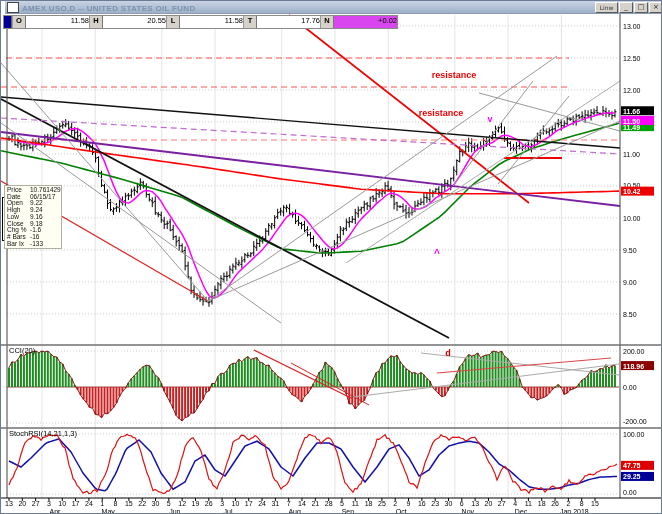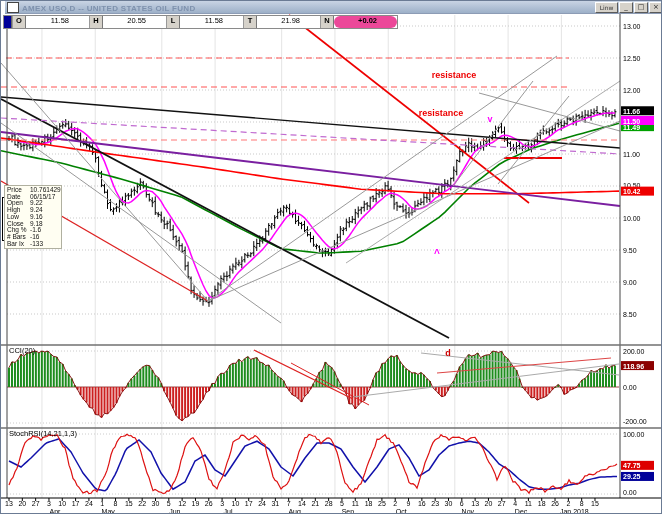--- a/index.html
+++ b/index.html
@@ -12,22 +12,22 @@
   .title-text{flex:1;font-size:8px;font-weight:bold;color:#7e91ad;white-space:nowrap;overflow:hidden;letter-spacing:.3px;}
   .cap-btn{flex:none;width:14px;height:11px;margin-left:1px;background:#d6d2ca;
     border:1px solid;border-color:#ffffff #5a5a5a #5a5a5a #ffffff;font-size:7px;line-height:9px;
     text-align:center;color:#222;padding:0;font-family:"DejaVu Sans",sans-serif;}
   .cap-btn.wide{width:23px;font-size:6px;color:#333;}
   .quotebar{position:absolute;left:2px;top:14px;height:12px;display:flex;align-items:stretch;
     background:#fff;border:1px solid #8a8a8a;font-size:7.5px;z-index:4;}
   .qsq{width:7px;background:#000099;border-right:1px solid #666;}
   .qchip{width:12px;background:#d6d2ca;border-left:1px solid #999;border-right:1px solid #777;
     font-weight:bold;text-align:center;line-height:10px;}
-  .qval{width:63px;text-align:right;padding:0 20px;line-height:10px;box-sizing:border-box;}
-  .qnet{background:#ec4899;font-weight:bold;border-radius:6px;}
+  .qval{width:63px;text-align:right;padding:0 0;line-height:10px;box-sizing:border-box;}
+  .qnet{background:#d946ef;font-weight:normal;}
   .infopanel{position:absolute;left:3px;top:184px;width:58px;background:#fffef2;
     border:1px solid #b0b0a0;font-size:6.5px;line-height:6.7px;padding:1px 2px;color:#111;z-index:4;box-sizing:border-box;}
   .irow{display:flex;white-space:nowrap;}
   .il{width:23px;flex:none;}
   .bracket{position:absolute;left:1px;top:196px;height:44px;width:4px;z-index:4;border-left:1px solid #000;}
   .bracket:before,.bracket:after{content:"";position:absolute;left:-1px;width:4px;height:1px;background:#000;}
   .bracket:before{top:0;} .bracket:after{bottom:0;}
   svg{position:absolute;left:0;top:13px;z-index:1;}
   svg text{font-family:"Liberation Sans",sans-serif;}
 </style>
@@ -1076,21 +1076,21 @@
 
   <div class="quotebar">
     <div class="qsq"></div>
     <span class="qchip">O</span>
     <span class="qval">11.58</span>
     <span class="qchip">H</span>
     <span class="qval">20.55</span>
     <span class="qchip">L</span>
     <span class="qval">11.58</span>
     <span class="qchip">T</span>
-    <span class="qval">21.98</span>
+    <span class="qval">17.76</span>
     <span class="qchip">N</span>
     <span class="qval qnet">+0.02</span>
   </div>
 
   <div class="bracket"></div>
   <div class="infopanel" id="infopanel">
       <div class="irow">
         <span class="il">Price</span>
         <span class="ivv">10.761429</span>
       </div>

